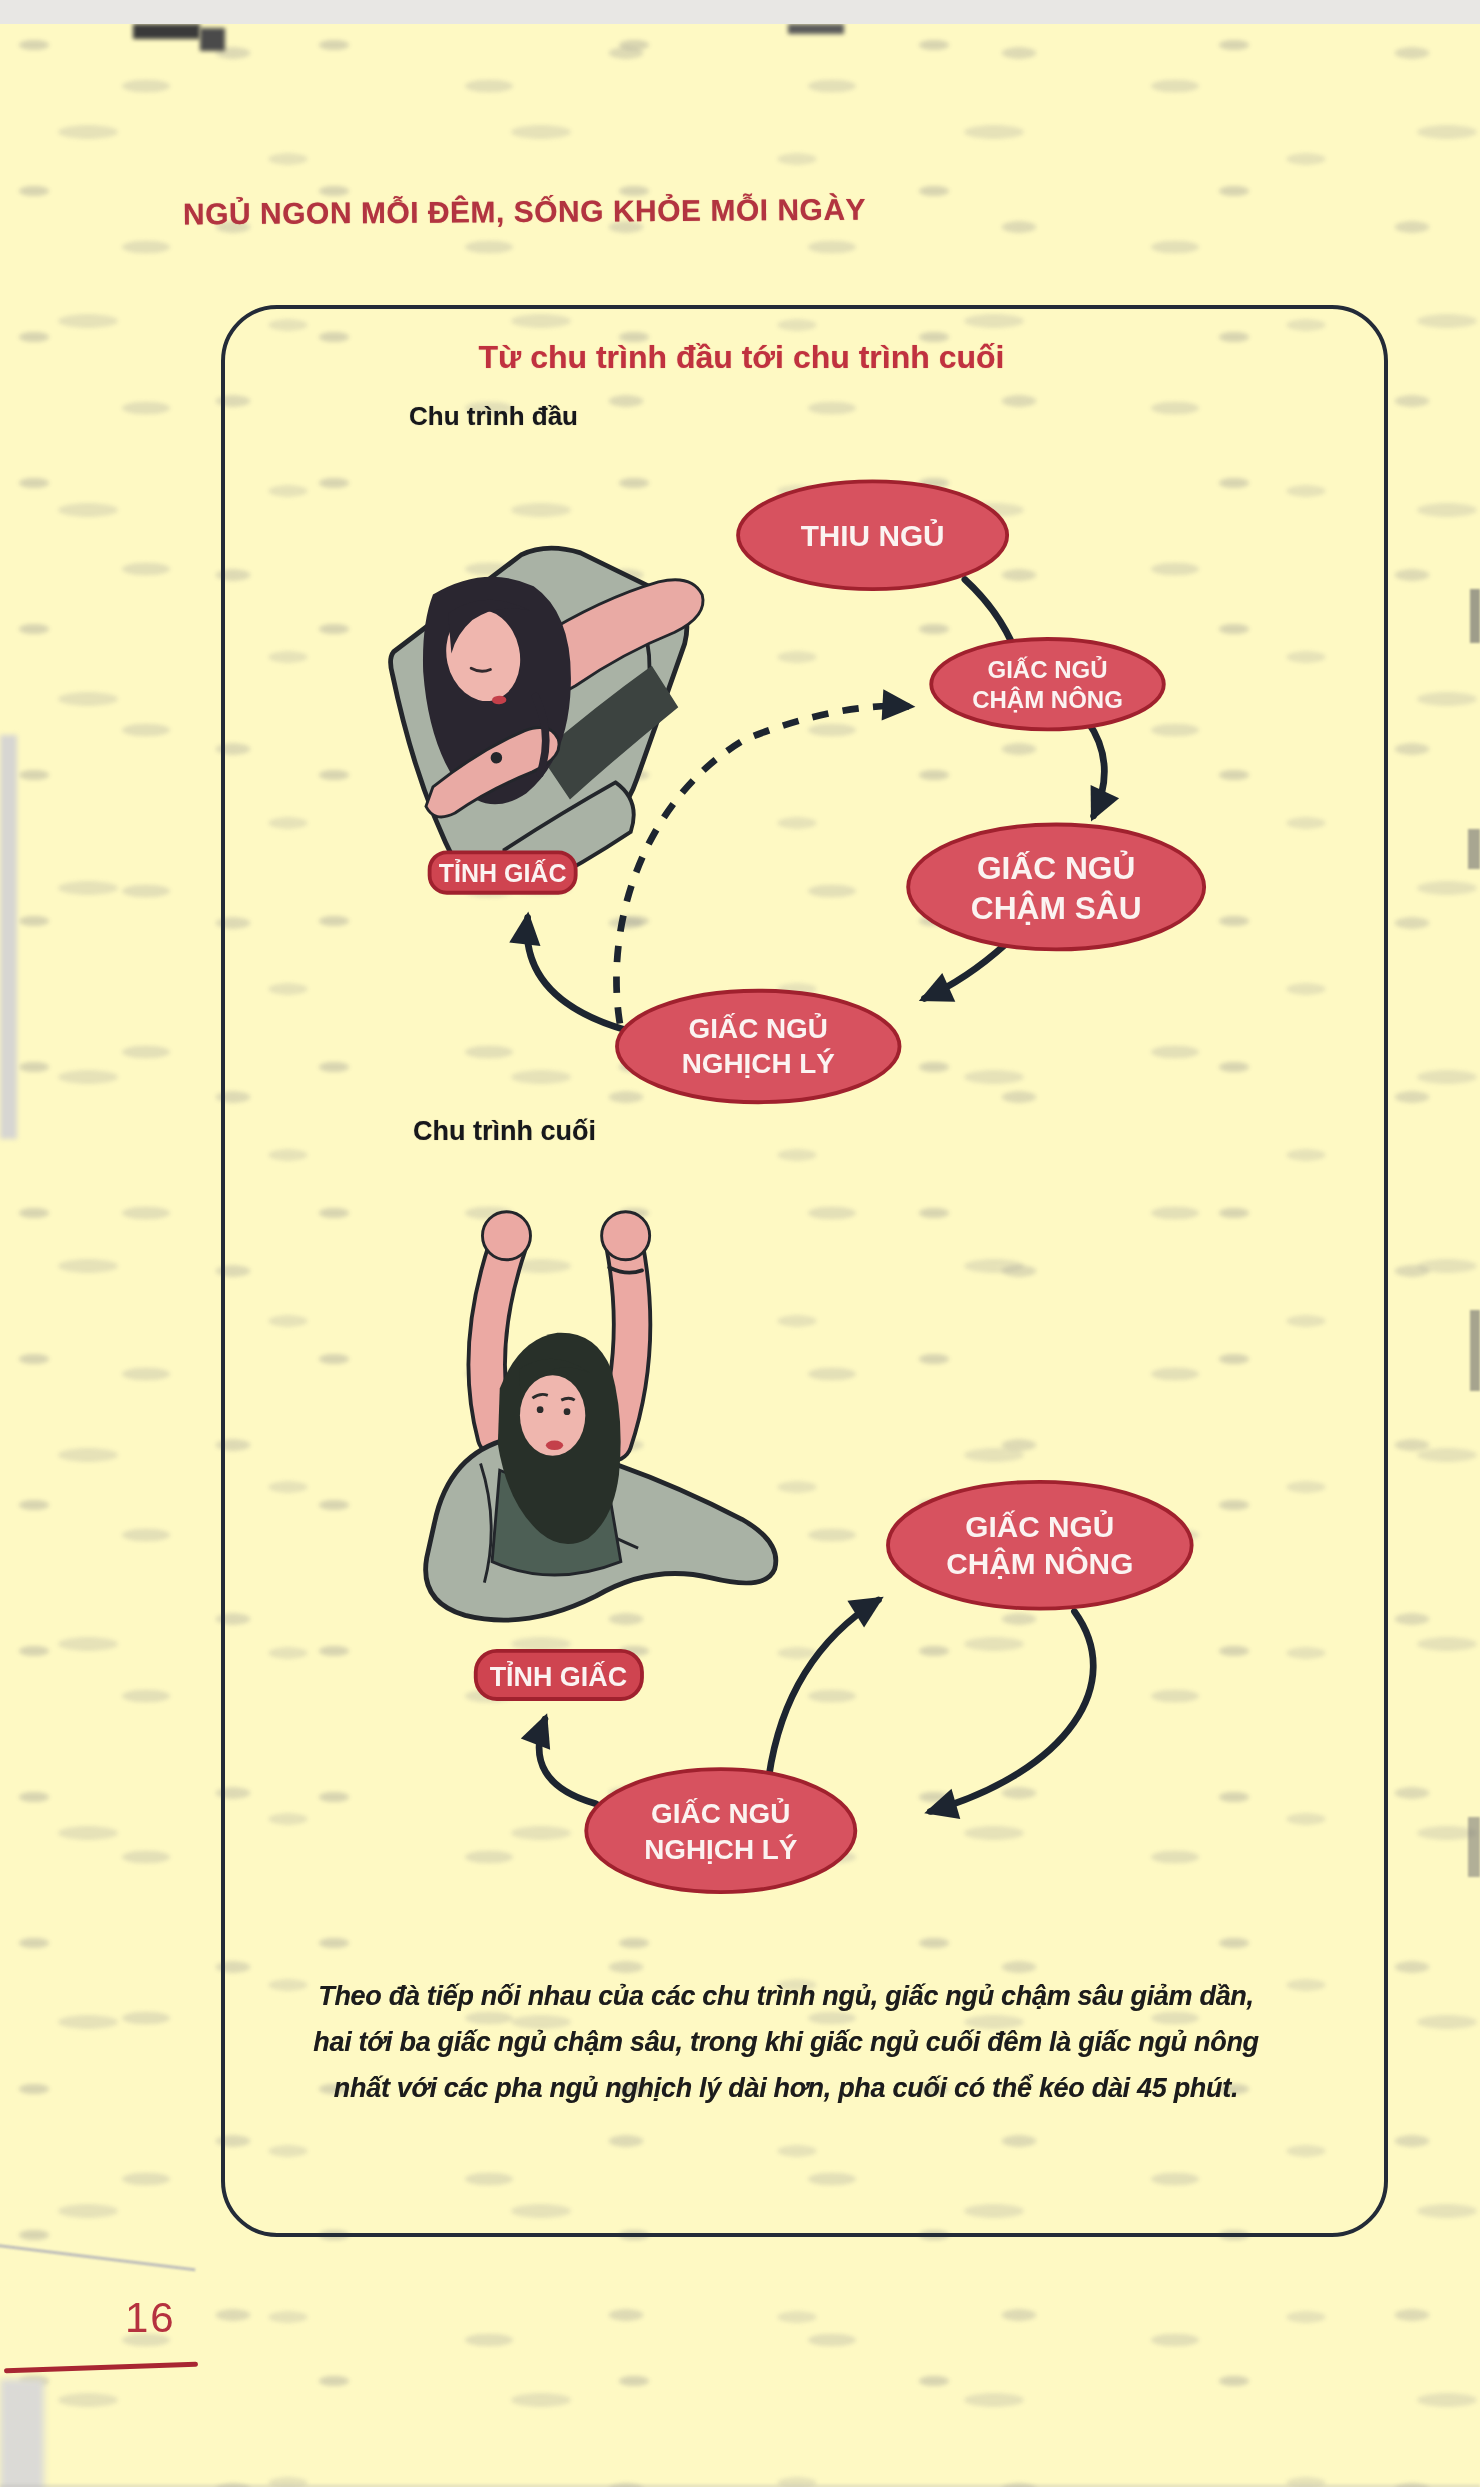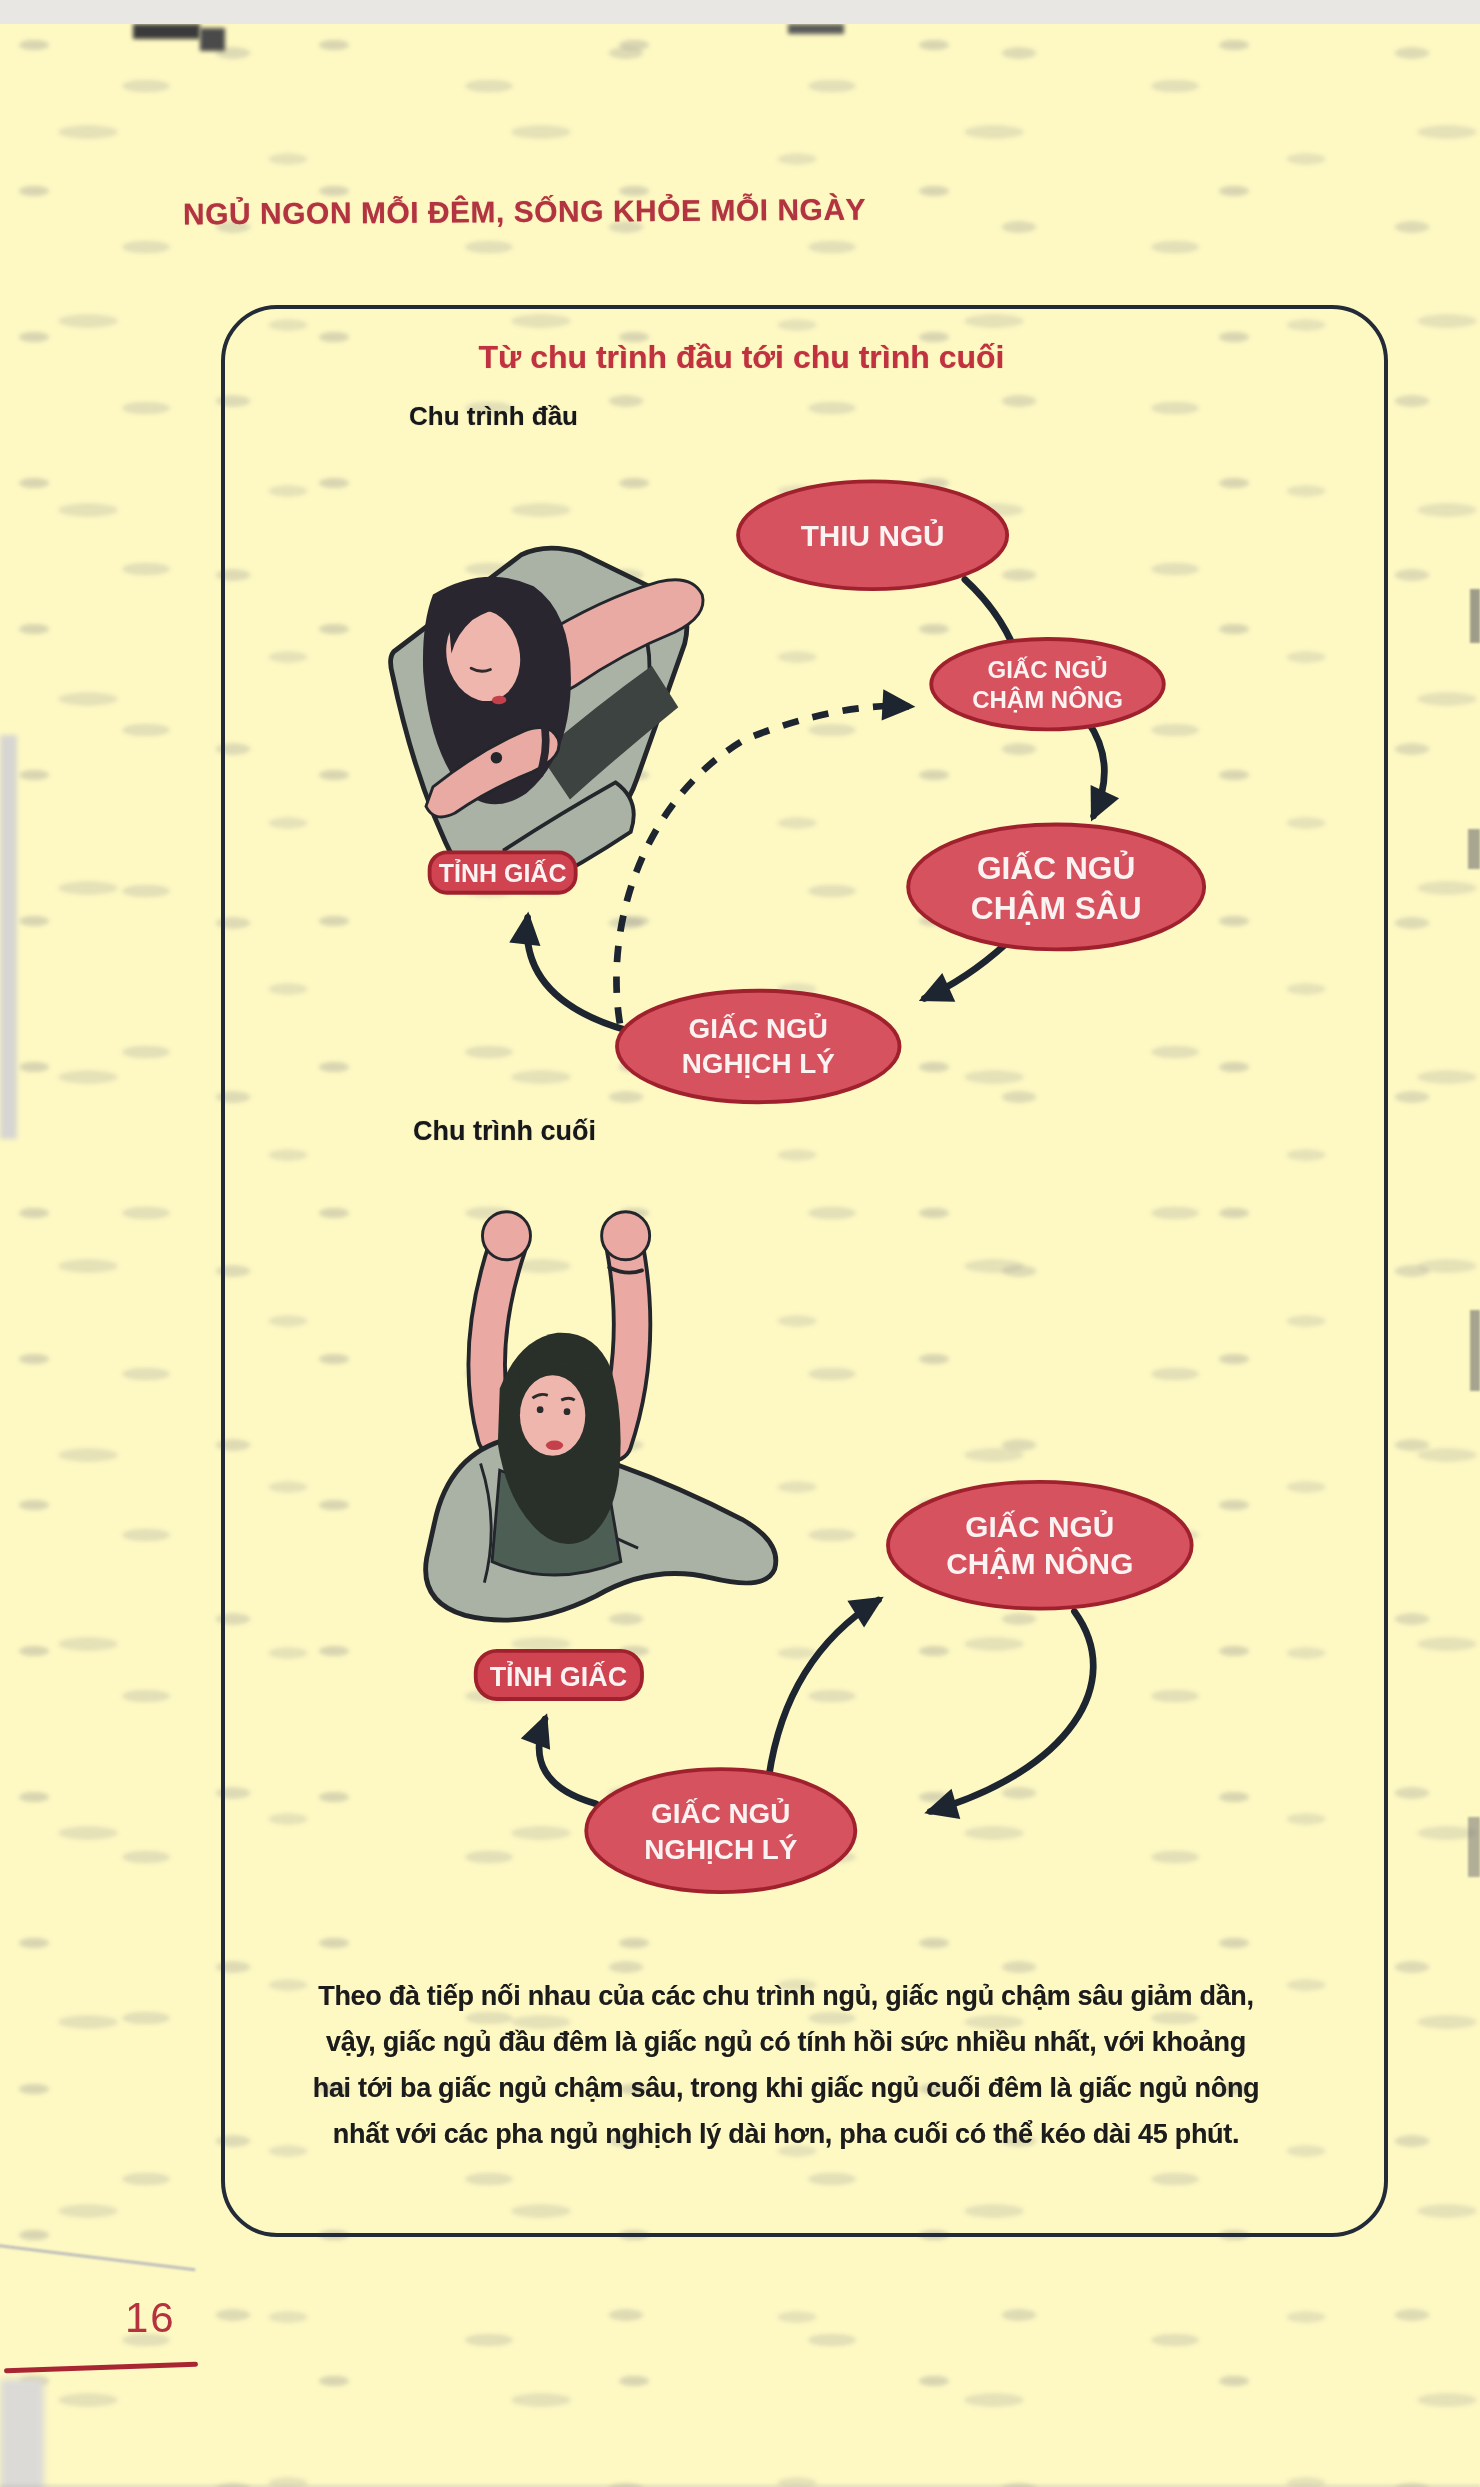--- a/index.html
+++ b/index.html
@@ -54,20 +54,21 @@
     font-family:"Liberation Sans","DejaVu Sans",sans-serif;
     font-weight:bold;fill:#fbf3f1;text-anchor:middle;
   }
   .caption{
     position:absolute;left:267px;top:1949px;width:1038px;
     color:#1c1c1c;font-size:27px;font-weight:bold;letter-spacing:-0.3px;
   }
   .caption div{
     height:46px;line-height:46px;text-align:center;white-space:nowrap;
     text-shadow:0 0 0.6px rgba(0,0,0,.4);
+    font-style:italic;
   }
   .page-number{
     position:absolute;left:125px;top:2270px;
     font-size:42px;color:#b5323f;letter-spacing:1.9px;
   }
   .page-number-rule{
     position:absolute;left:3.8px;top:2341px;width:194px;height:4.8px;
     background:#a82633;transform:rotate(-2deg);border-radius:2.9px;
   }
   .scratch{
@@ -208,21 +209,20 @@
     </g>
     <g>
       <ellipse cx="750" cy="1880" rx="140" ry="64" fill="#d7525f" stroke="#a0212e" stroke-width="4"></ellipse>
       <text x="750" y="1872" font-size="29">GIẤC NGỦ</text>
       <text x="750" y="1910" font-size="29">NGHỊCH LÝ</text>
     </g>
   </svg>
 
   <div class="caption">
     <div>Theo đà tiếp nối nhau của các chu trình ngủ, giấc ngủ chậm sâu giảm dần,</div>
-    <div>vậy, giấc ngủ đầu đêm là giấc ngủ có tính hồi sức nhiều nhất, với khoảng</div>
     <div>hai tới ba giấc ngủ chậm sâu, trong khi giấc ngủ cuối đêm là giấc ngủ nông</div>
     <div>nhất với các pha ngủ nghịch lý dài hơn, pha cuối có thể kéo dài 45 phút.</div>
   </div>
 
   <div class="scratch"></div>
   <div class="page-number">16</div>
   <div class="page-number-rule"></div>
 
   <div class="artifact a-top1"></div>
   <div class="artifact a-top2"></div>

